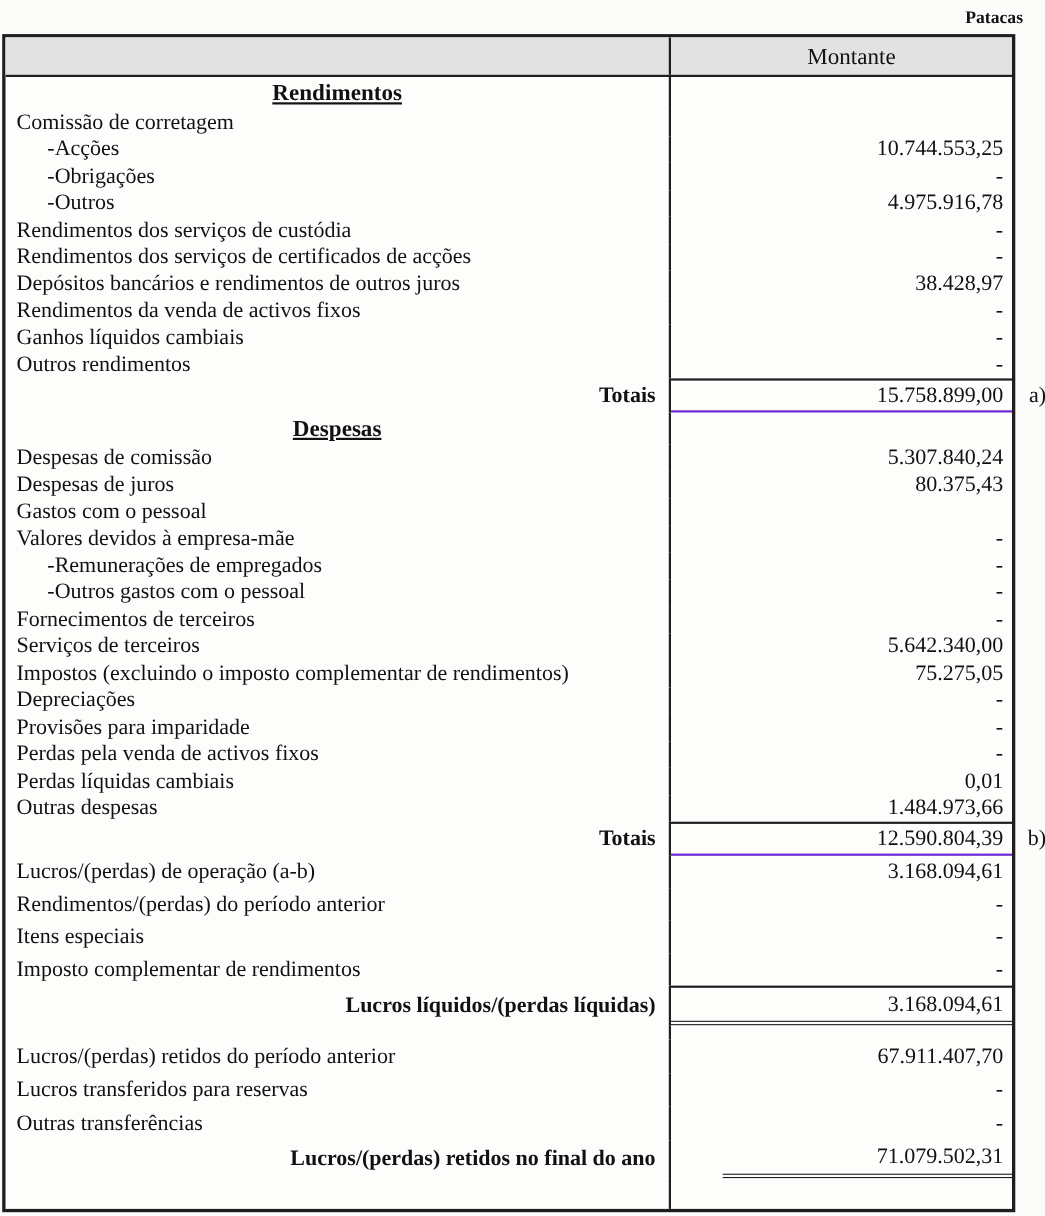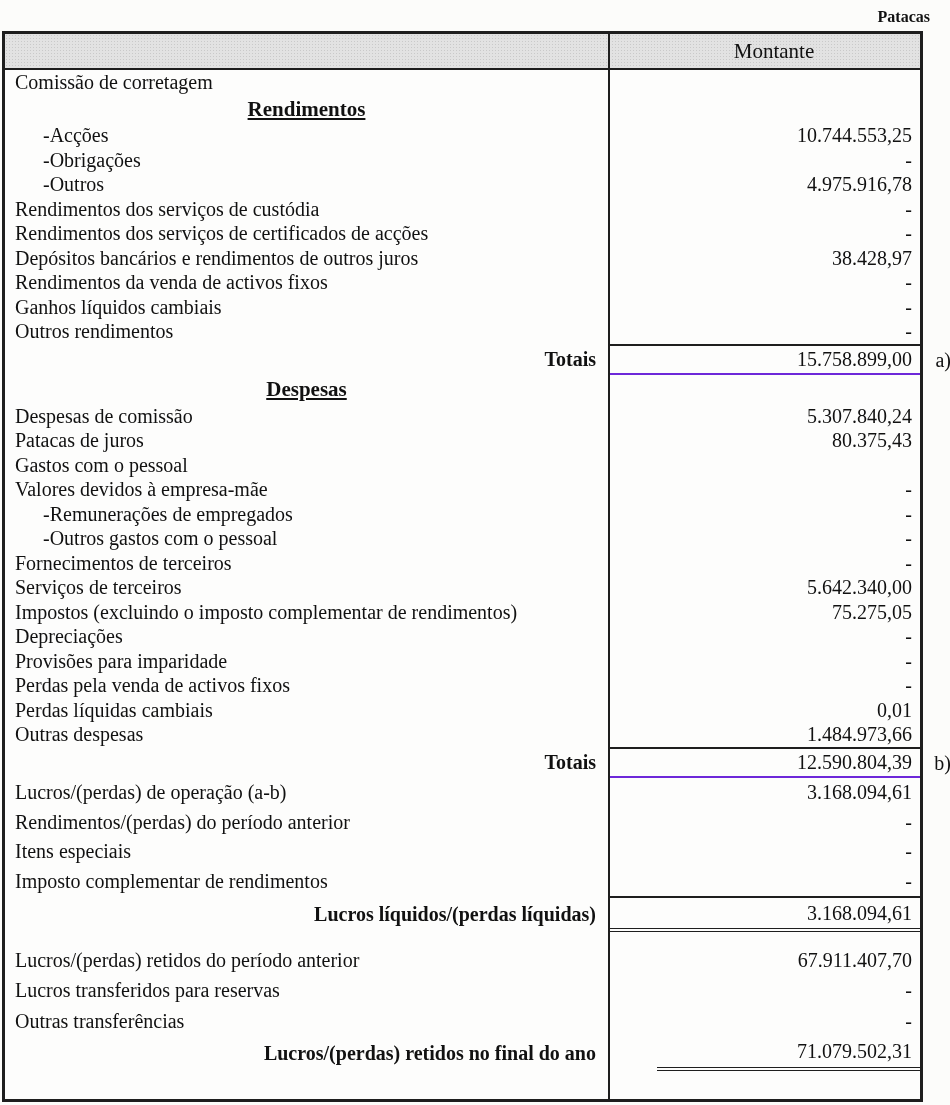--- a/index.html
+++ b/index.html
@@ -114,26 +114,26 @@
 
 <div class="page">
   <div class="currency">Patacas</div>
 
   <div class="sheet">
     <div class="thead">
       <div class="cell label"></div>
       <div class="cell amount">Montante</div>
     </div>
     <div>
-        <div class="trow r-item">
-          <div class="cell label">Comissão de corretagem</div>
-          <div class="cell amount"></div>
-        </div>
         <div class="trow r-section">
           <div class="cell label">Rendimentos</div>
+          <div class="cell amount"></div>
+        </div>
+        <div class="trow r-item">
+          <div class="cell label">Comissão de corretagem</div>
           <div class="cell amount"></div>
         </div>
         <div class="trow r-item">
           <div class="cell label indent">-Acções</div>
           <div class="cell amount">10.744.553,25</div>
         </div>
         <div class="trow r-item">
           <div class="cell label indent">-Obrigações</div>
           <div class="cell amount">-</div>
         </div>
@@ -172,21 +172,21 @@
         </div>
         <div class="trow r-section">
           <div class="cell label">Despesas</div>
           <div class="cell amount"></div>
         </div>
         <div class="trow r-item">
           <div class="cell label">Despesas de comissão</div>
           <div class="cell amount">5.307.840,24</div>
         </div>
         <div class="trow r-item">
-          <div class="cell label">Patacas de juros</div>
+          <div class="cell label">Despesas de juros</div>
           <div class="cell amount">80.375,43</div>
         </div>
         <div class="trow r-item">
           <div class="cell label">Gastos com o pessoal</div>
           <div class="cell amount"></div>
         </div>
         <div class="trow r-item">
           <div class="cell label">Valores devidos à empresa-mãe</div>
           <div class="cell amount">-</div>
         </div>

